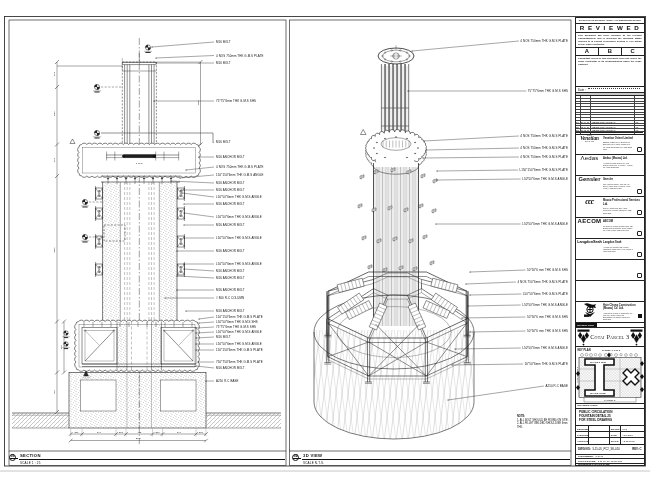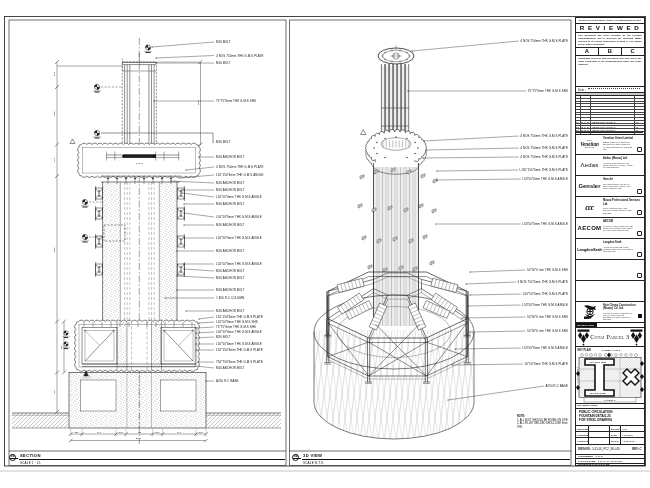--- a/index.html
+++ b/index.html
@@ -34,21 +34,21 @@
 .rev-row span{display:block;border-right:0.35px solid #444;overflow:hidden;white-space:nowrap;line-height:1.4;}
 .rev-row span:nth-child(1){width:7%;font-weight:bold;}
 .rev-row span:nth-child(2){width:15%;}
 .rev-row span:nth-child(3){width:66%;padding-left:1px;}
 .rev-row span:nth-child(4){width:12%;border-right:none;}
 .rev-head{font-weight:bold;background:#fff;}
 .rev-head span{border-top:0.6px solid #222;}
 #companies{display:flex;flex-direction:column;height:188.5px;border-bottom:0.7px solid #222;}
 .comp{flex:1;border-bottom:0.6px solid #222;position:relative;display:flex;min-height:0;}
 .comp:last-child{border-bottom:none;}
-.comp .logo{width:27px;display:flex;align-items:center;justify-content:center;overflow:hidden;}
+.comp .logo{width:27px;display:flex;align-items:flex-start;justify-content:center;overflow:hidden;}
 .comp .info{flex:1;padding:2px 1px 0 0;overflow:hidden;}
 .comp .nm{font-size:2.7px;font-weight:bold;line-height:1.2;}
 .comp .ad{font-size:1.75px;line-height:1.25;color:#333;margin-top:1.4px;width:30px;}
 .comp .cb{position:absolute;right:2px;bottom:2.5px;width:4.6px;height:4.6px;border:0.6px solid #222;border-radius:1px;background:#fff;}
 .comp .bsq{position:absolute;right:2px;bottom:3.5px;width:4px;height:4px;background:#111;}
 .lg-ven{font-family:"Liberation Serif",serif;font-style:italic;font-weight:bold;font-size:5.2px;line-height:0.9;text-align:center;}
 .lg-ven .s{display:block;font-size:2.1px;letter-spacing:0.4px;}
 .lg-aedas{font-size:6px;letter-spacing:0.2px;font-weight:400;}
 .lg-gensler{font-size:5.8px;font-weight:bold;letter-spacing:0.05px;}
 .lg-ccc{font-family:"Liberation Serif",serif;font-style:italic;font-weight:bold;font-size:8px;letter-spacing:-0.8px;}

